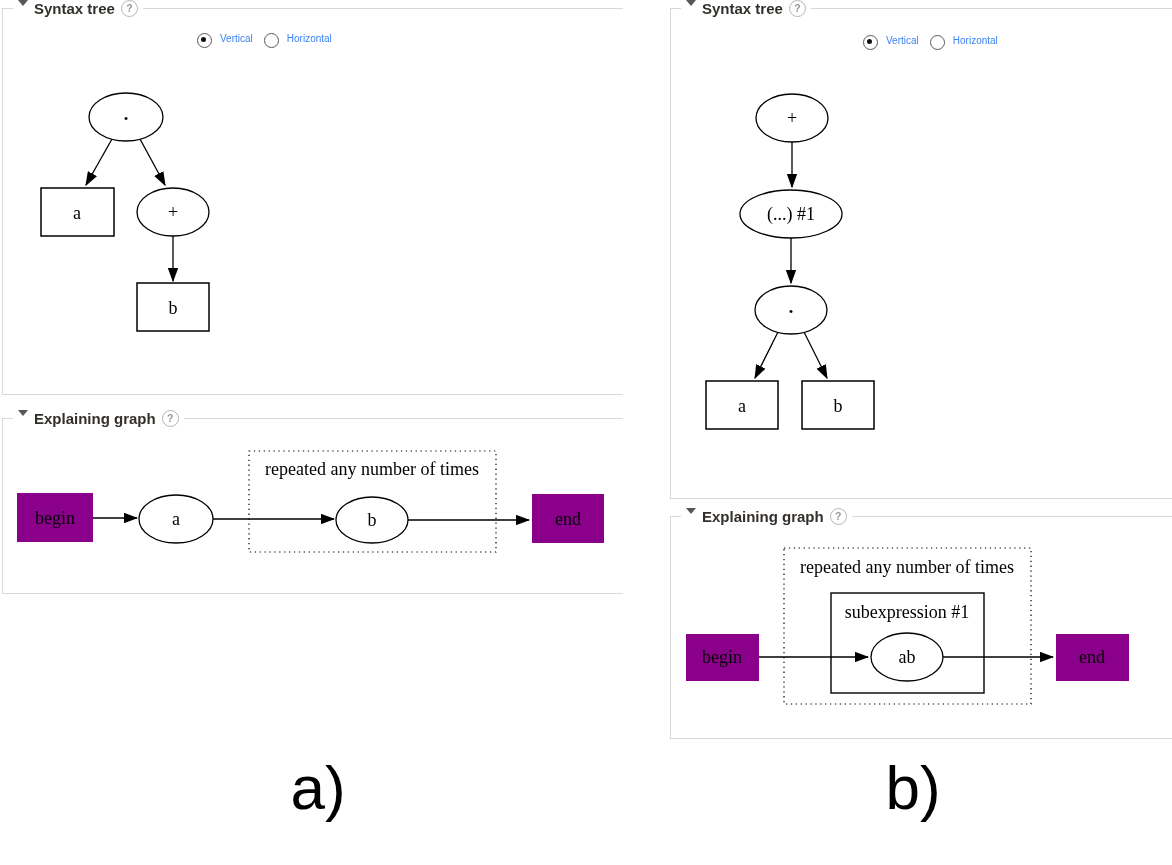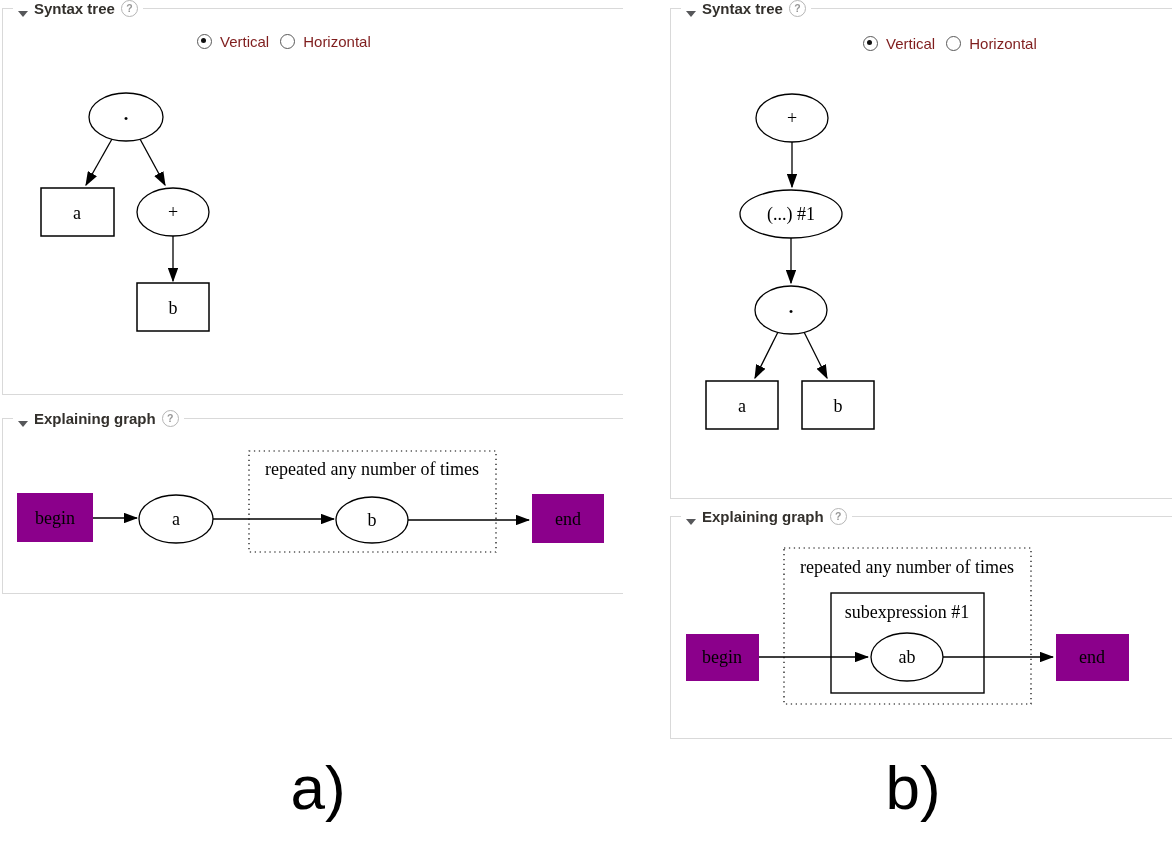--- a/index.html
+++ b/index.html
@@ -8,30 +8,30 @@
   .page{position:absolute;inset:0;}
 
   
   .box{position:absolute;border:1px solid #d9d9d9;border-right:none;background:#fff;}
   .box-a-tree {left:2px;  top:8px;   width:620px; height:385px;}
   .box-a-graph{left:2px;  top:418px; width:620px; height:174px;}
   .box-b-tree {left:670px;top:8px;   width:505px; height:489px;}
   .box-b-graph{left:670px;top:516px; width:505px; height:221px;}
 
   .legend{position:absolute;top:-9px;left:10px;background:#fff;
-          display:flex;align-items:flex-end;gap:6px;padding:0 5px;height:17px;cursor:pointer;}
+          display:flex;align-items:flex-start;gap:6px;padding:0 5px;height:17px;cursor:pointer;}
   .tri{width:0;height:0;border-left:5px solid transparent;border-right:5px solid transparent;
        border-top:6px solid #56575a;}
   .legend-title{font-size:15px;font-weight:bold;color:#33302c;white-space:nowrap;}
   .help{width:15px;height:15px;border:1px solid #b5b5b5;border-radius:50%;
         color:#979797;font-size:10.5px;font-weight:bold;line-height:14px;text-align:center;
         flex:0 0 auto;cursor:pointer;}
 
   
-  .radio-row{position:absolute;display:flex;align-items:center;font-size:15px;color:#7f1d1d;}
+  .radio-row{position:absolute;display:flex;align-items:flex-start;font-size:10px;color:#3b82f6;}
   .radio{width:13px;height:13px;border:1px solid #595959;border-radius:50%;background:#fff;
          position:relative;flex:0 0 auto;cursor:pointer;}
   .radio.checked::after{content:"";position:absolute;left:3px;top:3px;width:5px;height:5px;
          border-radius:50%;background:#111;}
   .radio-label{margin:0 11px 0 8px;cursor:pointer;}
 
   
   svg{position:absolute;overflow:visible;}
   .node-line{stroke:#000;stroke-width:1.3;fill:none;}
   .node-ellipse{fill:#fff;stroke:#000;stroke-width:1.3;}

